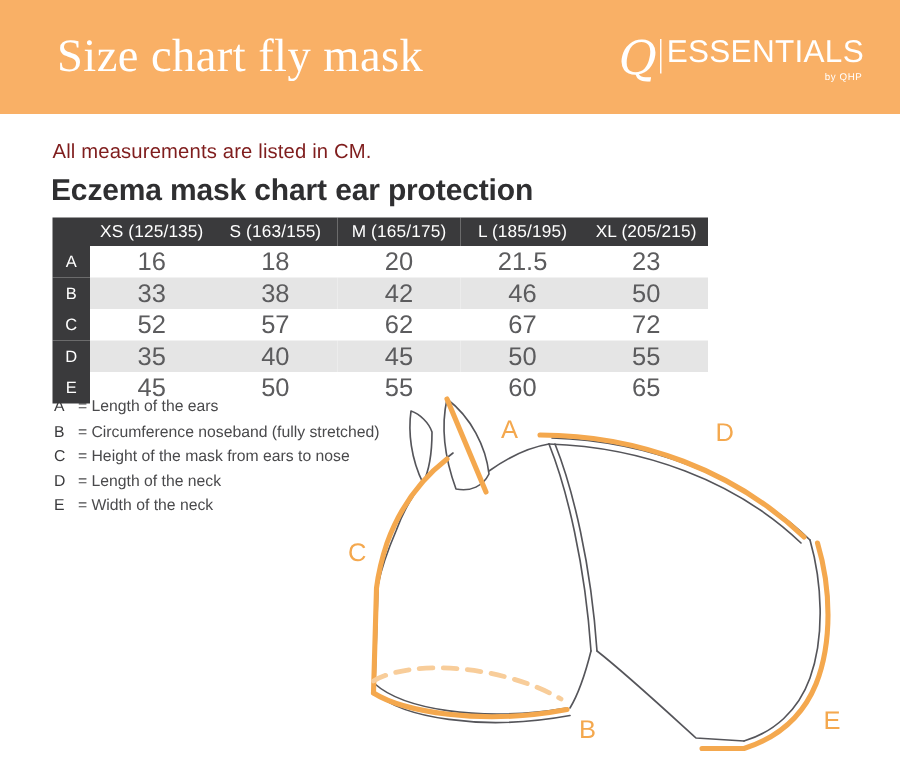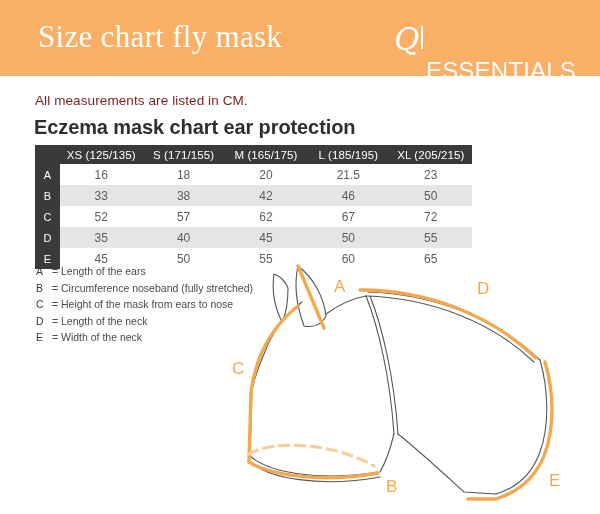--- a/index.html
+++ b/index.html
@@ -59,26 +59,25 @@
     margin: 2px 3px 0 1px;
     opacity: .95;
   }
   .logo-right {
     display: flex;
     flex-direction: column;
     align-items: flex-end;
   }
   .logo-word {
     font-family: "Liberation Sans", sans-serif;
-    font-size: 24px;
+    font-size: 21px;
     line-height: 22px;
     letter-spacing: 0.2px;
     color: #ffffff;
     font-weight: 300;
-    margin-top: 36px;
   }
   .logo-sub {
     font-family: "Liberation Sans", sans-serif;
     font-size: 6.5px;
     letter-spacing: .4px;
     color: #ffffff;
     margin-top: 2px;
     margin-right: 1px;
   }
 
@@ -107,21 +106,21 @@
     left: 35px;
     top: 145px;
     width: 437px;
     border-collapse: collapse;
     table-layout: fixed;
   }
   .size-table th, .size-table td {
     padding: 0;
     margin: 0;
     text-align: center;
-    font-size: 12px;
+    font-size: 17px;
     font-weight: 400;
     height: 21px;
     color: #5c5c5e;
   }
   .size-table thead th {
     background: #3a3a3c;
     color: #ffffff;
     font-size: 11.5px;
     height: 19px;
     letter-spacing: .1px;
@@ -204,21 +203,21 @@
 </div>
 
 <div class="measure-note">All measurements are listed in CM.</div>
 <div class="subtitle">Eczema mask chart ear protection</div>
 
 <table class="size-table">
   <thead>
     <tr>
       <th class="corner"></th>
       <th>XS (125/135)</th>
-      <th>S (171/155)</th>
+      <th>S (163/155)</th>
       <th>M (165/175)</th>
       <th>L (185/195)</th>
       <th>XL (205/215)</th>
     </tr>
   </thead>
   <tbody>
     <tr class="odd">
       <th class="rowlabel">A</th>
       <td>16</td>
       <td>18</td>

